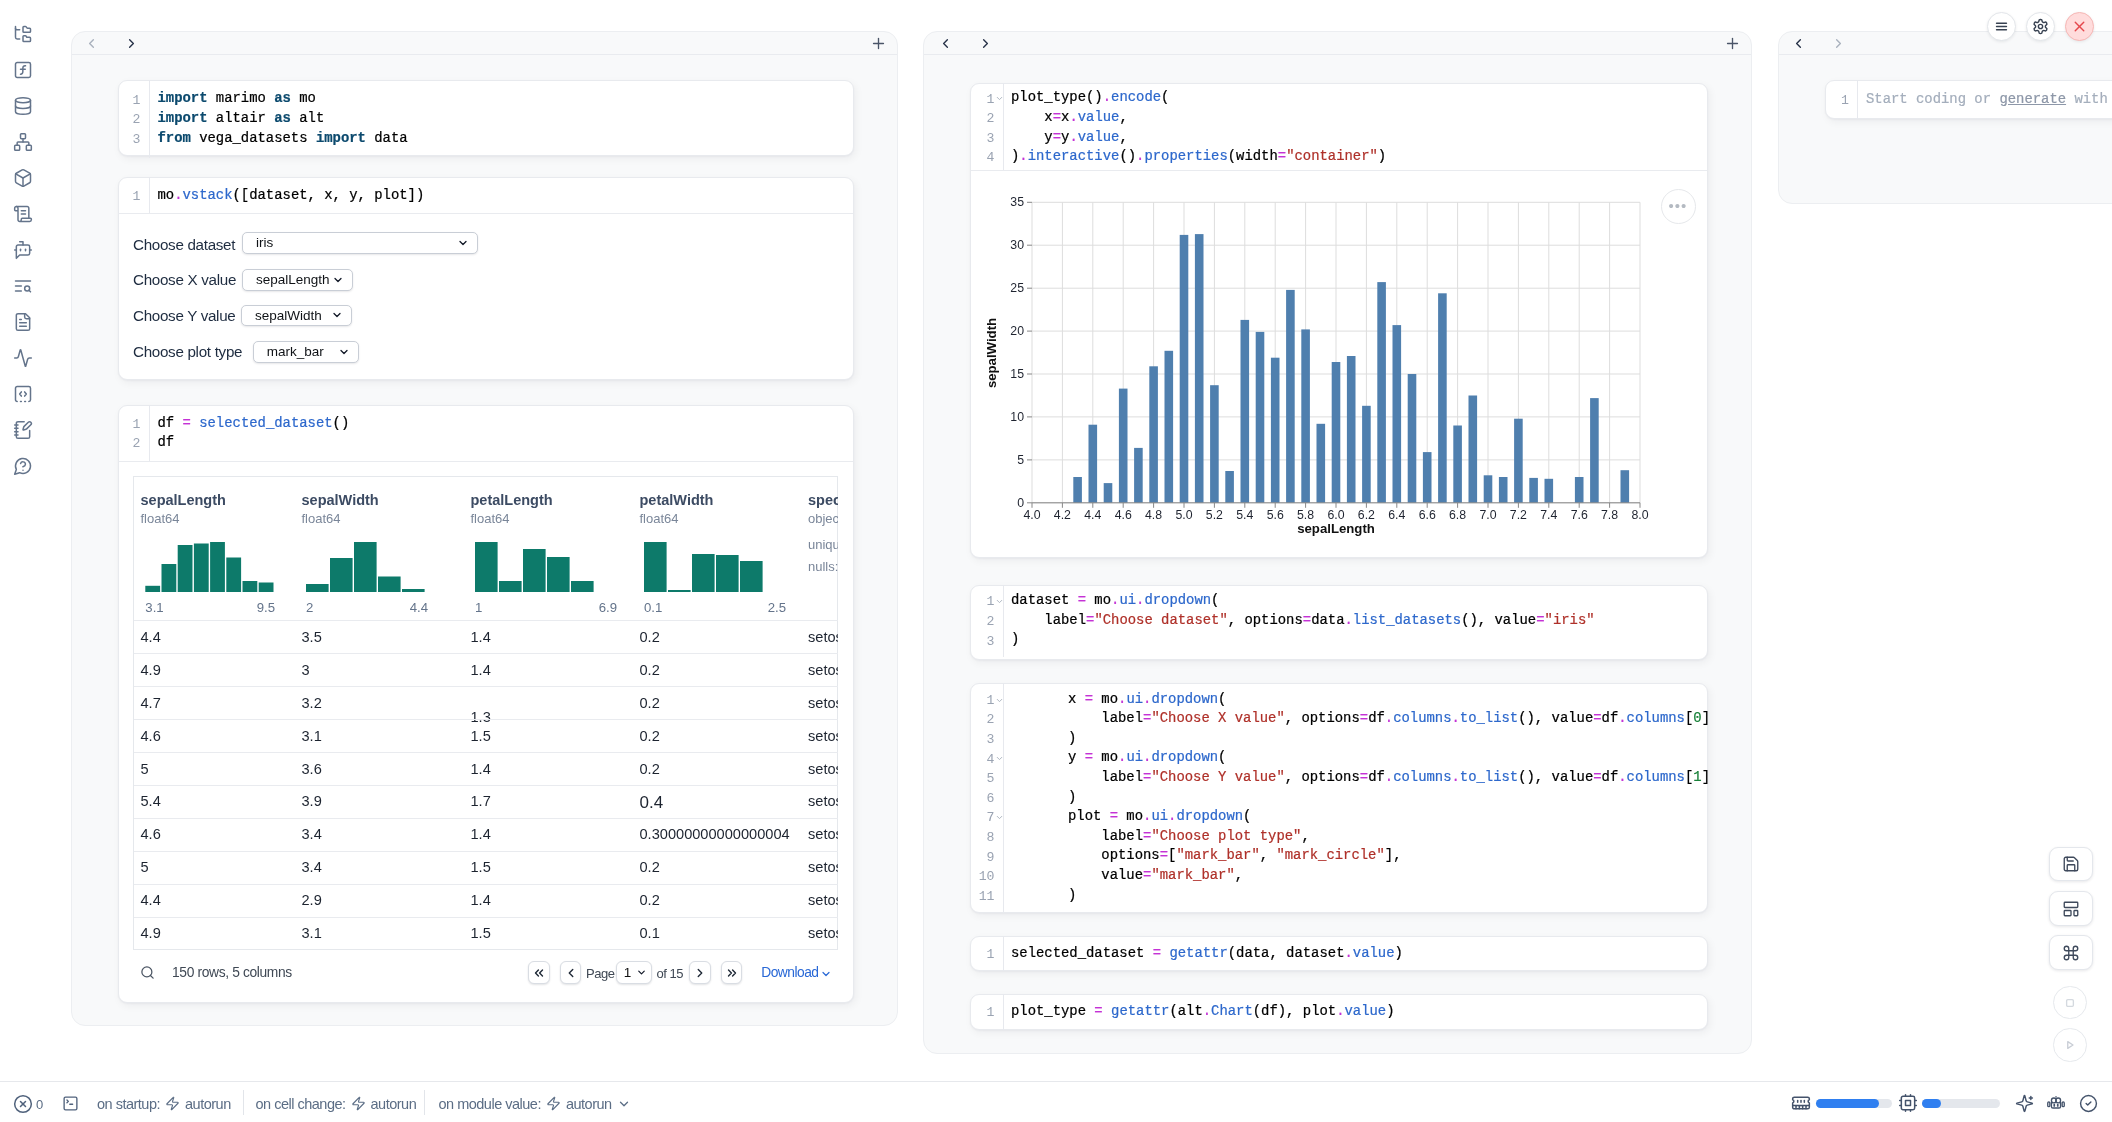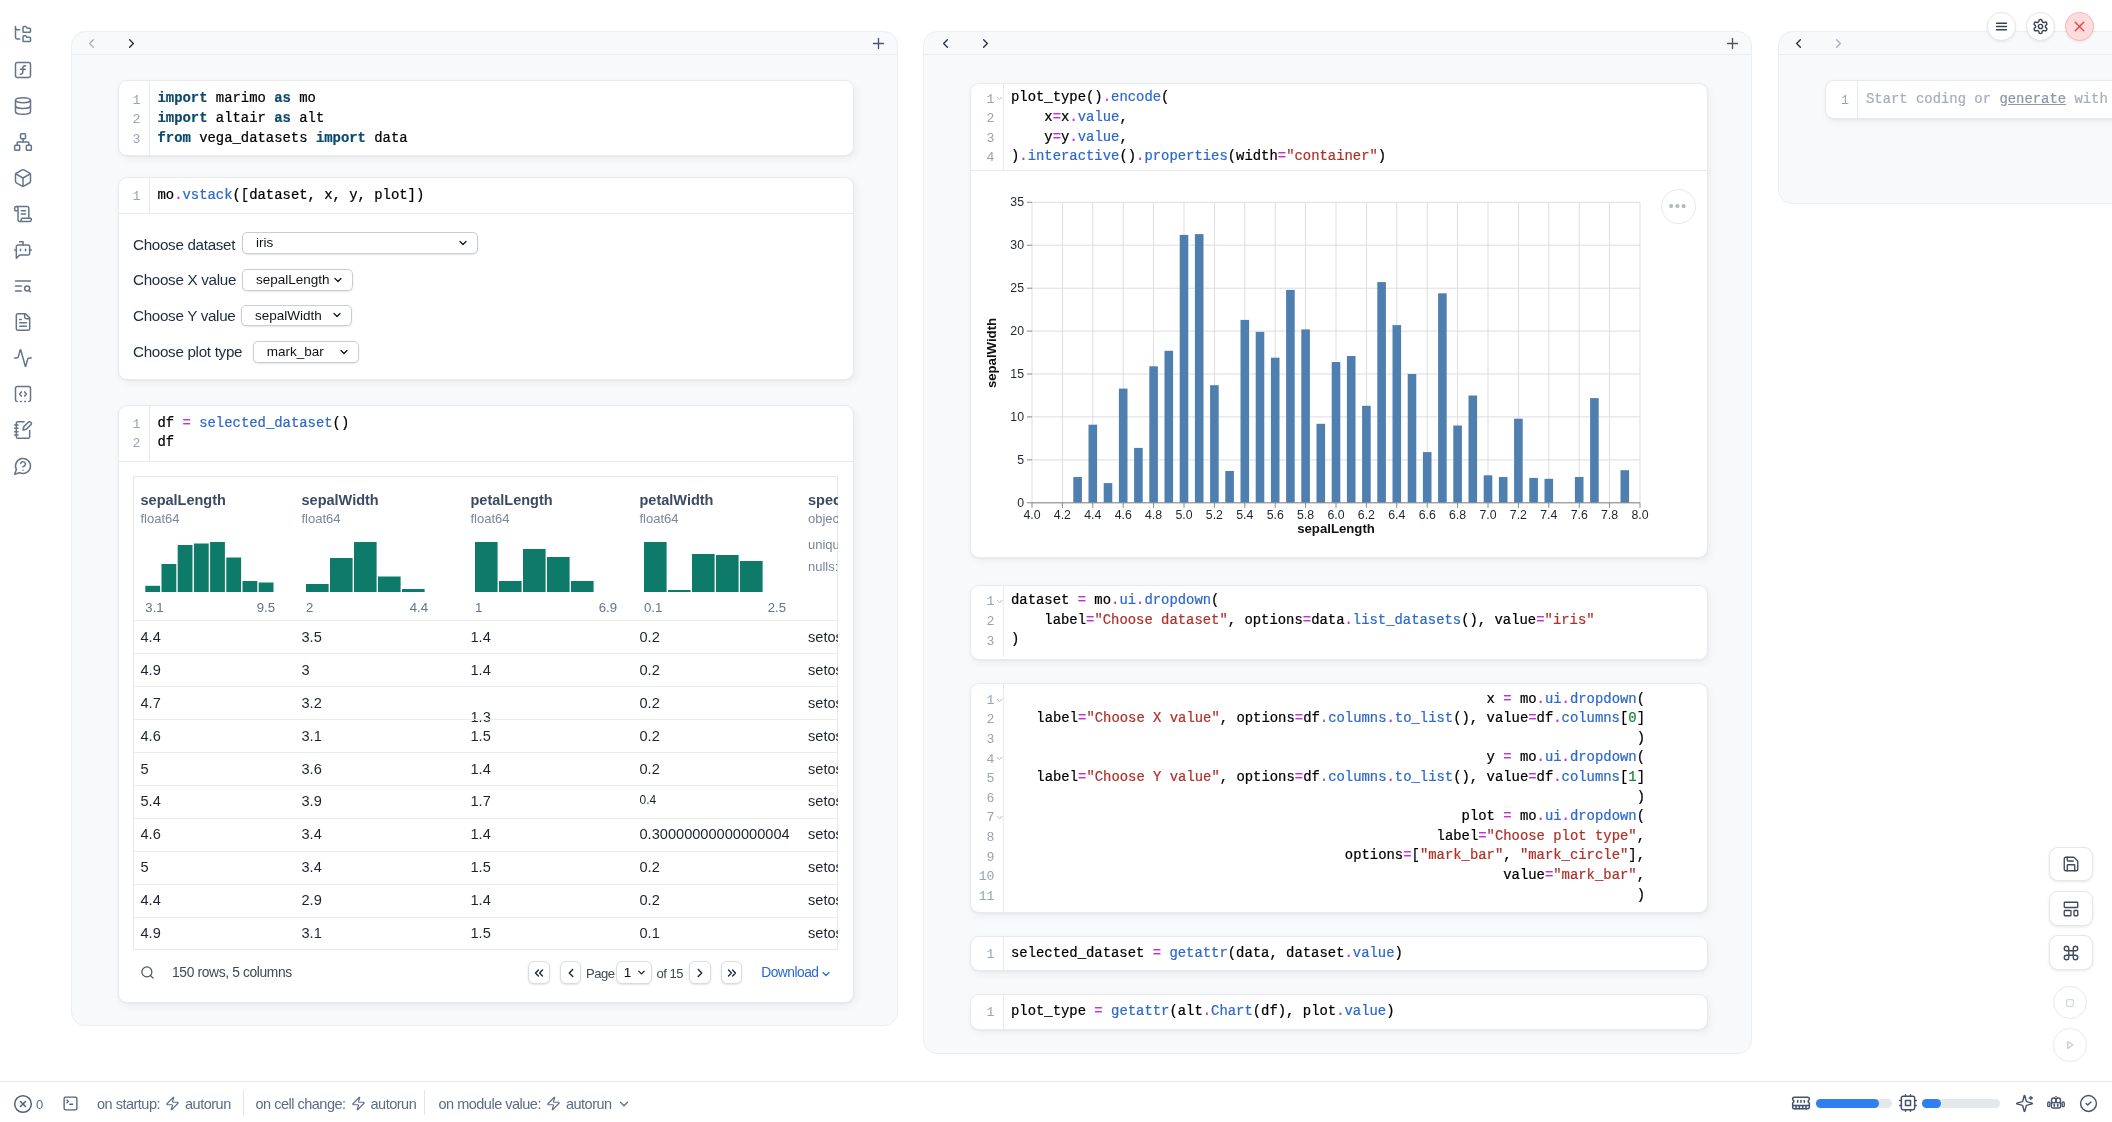--- a/index.html
+++ b/index.html
@@ -217,21 +217,21 @@
 2
 3
 4
 5
 6
 7
 8
 9
 10
 11</div>
-<div class="code" style="left:1003px; top:689.7px;text-align:right;">x <span class="o">=</span> mo<span class="o">.</span><span class="f">ui</span><span class="o">.</span><span class="f">dropdown</span>(
+<div class="code" style="left:1068px; top:689.7px;">x <span class="o">=</span> mo<span class="o">.</span><span class="f">ui</span><span class="o">.</span><span class="f">dropdown</span>(
     label<span class="o">=</span><span class="s">"Choose X value"</span>, options<span class="o">=</span>df<span class="o">.</span><span class="f">columns</span><span class="o">.</span><span class="f">to_list</span>(), value<span class="o">=</span>df<span class="o">.</span><span class="f">columns</span>[<span class="n">0</span>]
 )
 y <span class="o">=</span> mo<span class="o">.</span><span class="f">ui</span><span class="o">.</span><span class="f">dropdown</span>(
     label<span class="o">=</span><span class="s">"Choose Y value"</span>, options<span class="o">=</span>df<span class="o">.</span><span class="f">columns</span><span class="o">.</span><span class="f">to_list</span>(), value<span class="o">=</span>df<span class="o">.</span><span class="f">columns</span>[<span class="n">1</span>]
 )
 plot <span class="o">=</span> mo<span class="o">.</span><span class="f">ui</span><span class="o">.</span><span class="f">dropdown</span>(
     label<span class="o">=</span><span class="s">"Choose plot type"</span>,
     options<span class="o">=</span>[<span class="s">"mark_bar"</span>, <span class="s">"mark_circle"</span>],
     value<span class="o">=</span><span class="s">"mark_bar"</span>,
 )</div>
@@ -356,21 +356,21 @@
 <div class="abs" style="left:133.5px; top:752.0px; width:704px; height:1px; background:#e9ebef;"></div>
 <div class="abs" style="left:140.5px; top:760.5px; font-size:14.6px; color:#1d2430;">5</div>
 <div class="abs" style="left:301.5px; top:760.5px; font-size:14.6px; color:#1d2430;">3.6</div>
 <div class="abs" style="left:470.5px; top:760.5px; font-size:14.6px; color:#1d2430;">1.4</div>
 <div class="abs" style="left:639.5px; top:760.5px; font-size:14.6px; color:#1d2430;">0.2</div>
 <div class="abs" style="left:808px; top:760.5px; width:30px; overflow:hidden; font-size:14.6px; color:#1d2430; white-space:nowrap;">setosa</div>
 <div class="abs" style="left:133.5px; top:784.9px; width:704px; height:1px; background:#e9ebef;"></div>
 <div class="abs" style="left:140.5px; top:793.4px; font-size:14.6px; color:#1d2430;">5.4</div>
 <div class="abs" style="left:301.5px; top:793.4px; font-size:14.6px; color:#1d2430;">3.9</div>
 <div class="abs" style="left:470.5px; top:793.4px; font-size:14.6px; color:#1d2430;">1.7</div>
-<div class="abs" style="left:639.5px; top:793.4px; font-size:12px; color:#1d2430;">0.4</div>
+<div class="abs" style="left:639.5px; top:793.4px; font-size:17px; color:#1d2430;">0.4</div>
 <div class="abs" style="left:808px; top:793.4px; width:30px; overflow:hidden; font-size:14.6px; color:#1d2430; white-space:nowrap;">setosa</div>
 <div class="abs" style="left:133.5px; top:817.8px; width:704px; height:1px; background:#e9ebef;"></div>
 <div class="abs" style="left:140.5px; top:826.2px; font-size:14.6px; color:#1d2430;">4.6</div>
 <div class="abs" style="left:301.5px; top:826.2px; font-size:14.6px; color:#1d2430;">3.4</div>
 <div class="abs" style="left:470.5px; top:826.2px; font-size:14.6px; color:#1d2430;">1.4</div>
 <div class="abs" style="left:639.5px; top:826.2px; font-size:14.6px; color:#1d2430;">0.30000000000000004</div>
 <div class="abs" style="left:808px; top:826.2px; width:30px; overflow:hidden; font-size:14.6px; color:#1d2430; white-space:nowrap;">setosa</div>
 <div class="abs" style="left:133.5px; top:850.7px; width:704px; height:1px; background:#e9ebef;"></div>
 <div class="abs" style="left:140.5px; top:859.1px; font-size:14.6px; color:#1d2430;">5</div>
 <div class="abs" style="left:301.5px; top:859.1px; font-size:14.6px; color:#1d2430;">3.4</div>

